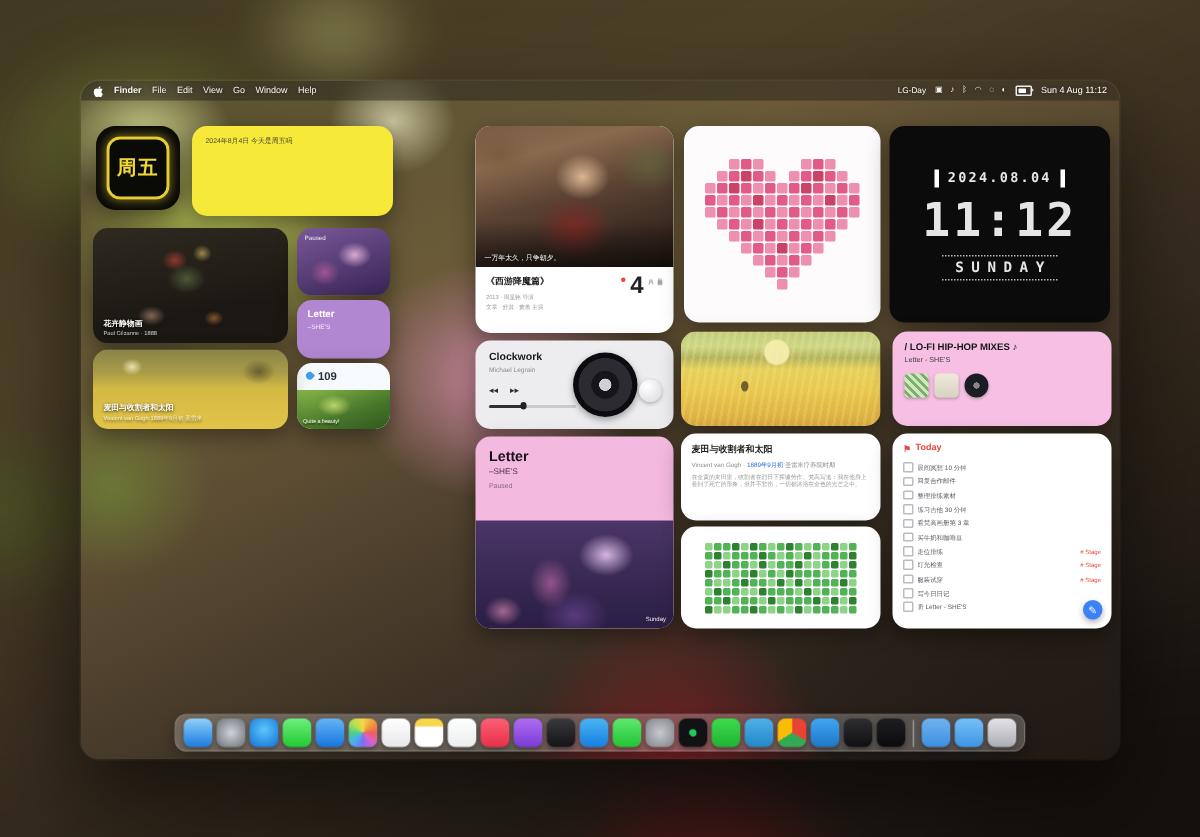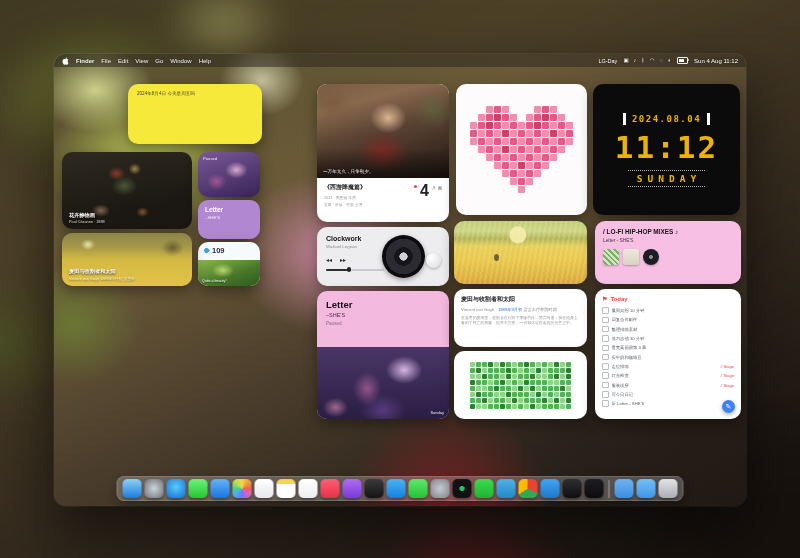--- a/index.html
+++ b/index.html
@@ -71,21 +71,21 @@
   .w-movie .cal .right{display:flex;gap:3px;align-items:flex-start;}
   .w-movie .day{font-size:16px;font-weight:800;color:#222;line-height:1;}
   .vcol{display:flex;gap:2px;}
   .vtext{writing-mode:vertical-rl;font-size:3.6px;color:#8a8a8a;letter-spacing:.5px;}
   .reddot{width:3px;height:3px;border-radius:50%;background:#e8483f;margin-top:2px;}
   .w-heart{left:402px;top:30px;width:131px;height:131px;background:#fdfbfb;display:flex;
     align-items:center;justify-content:center;}
   .heart-grid{display:grid;grid-template-columns:repeat(13,7px);grid-auto-rows:7px;gap:1px;}
   .hcell{border-radius:1px;}
   .w-pixclock{left:539px;top:30px;width:147px;height:131px;background:#0b0b0b;display:flex;
-    flex-direction:column;align-items:center;justify-content:center;gap:7px;color:#eab308;
+    flex-direction:column;align-items:center;justify-content:center;gap:7px;color:#e5e5e5;
     font-family:"DejaVu Sans Mono",monospace;}
   .pix-date{font-size:9px;font-weight:bold;letter-spacing:1.5px;padding:1px 6px;
     border-left:3px solid #fff;border-right:3px solid #fff;}
   .pix-time{font-size:31px;font-weight:bold;letter-spacing:2px;line-height:1;}
   .pix-week{font-size:9.5px;font-weight:bold;letter-spacing:5px;text-indent:5px;
     border-top:1px dotted rgba(255,255,255,.7);border-bottom:1px dotted rgba(255,255,255,.7);padding:2px 4px;}
   .w-cezanne{left:8px;top:98px;width:130px;height:77px;position:absolute;
     background:
       radial-gradient(12px 10px at 42% 28%, rgba(168,62,50,.8), transparent 70%),
       radial-gradient(9px 8px at 56% 22%, rgba(206,176,92,.7), transparent 70%),
@@ -221,20 +221,25 @@
           <span class="status-icon">◌</span>
           <span class="status-icon">◐</span>
         </span>
       <span class="battery">
           <span class="battery-fill"></span>
         </span>
       <span class="menubar-clock">Sun 4 Aug 11:12</span>
     </span>
   </div>
 
+  <div class="widget w-friday">
+    <div class="ring">
+      <span>周五</span>
+    </div>
+  </div>
 
   <div class="widget w-countdown">
     <div class="sub">2024年8月4日 今天是周五吗</div>
   </div>
 
   <div class="widget w-movie">
     <div class="photo">
       <div class="shade"></div>
       <div class="quote">一万年太久，只争朝夕。</div>
     </div>

